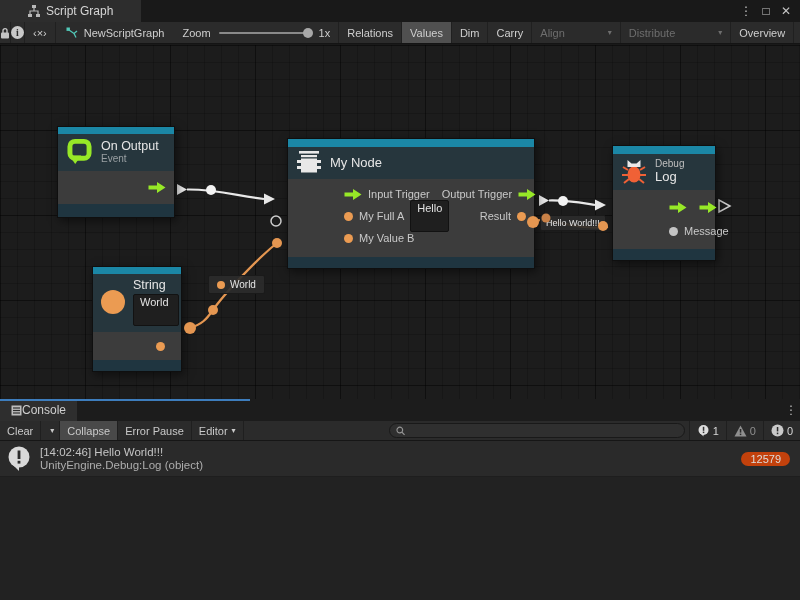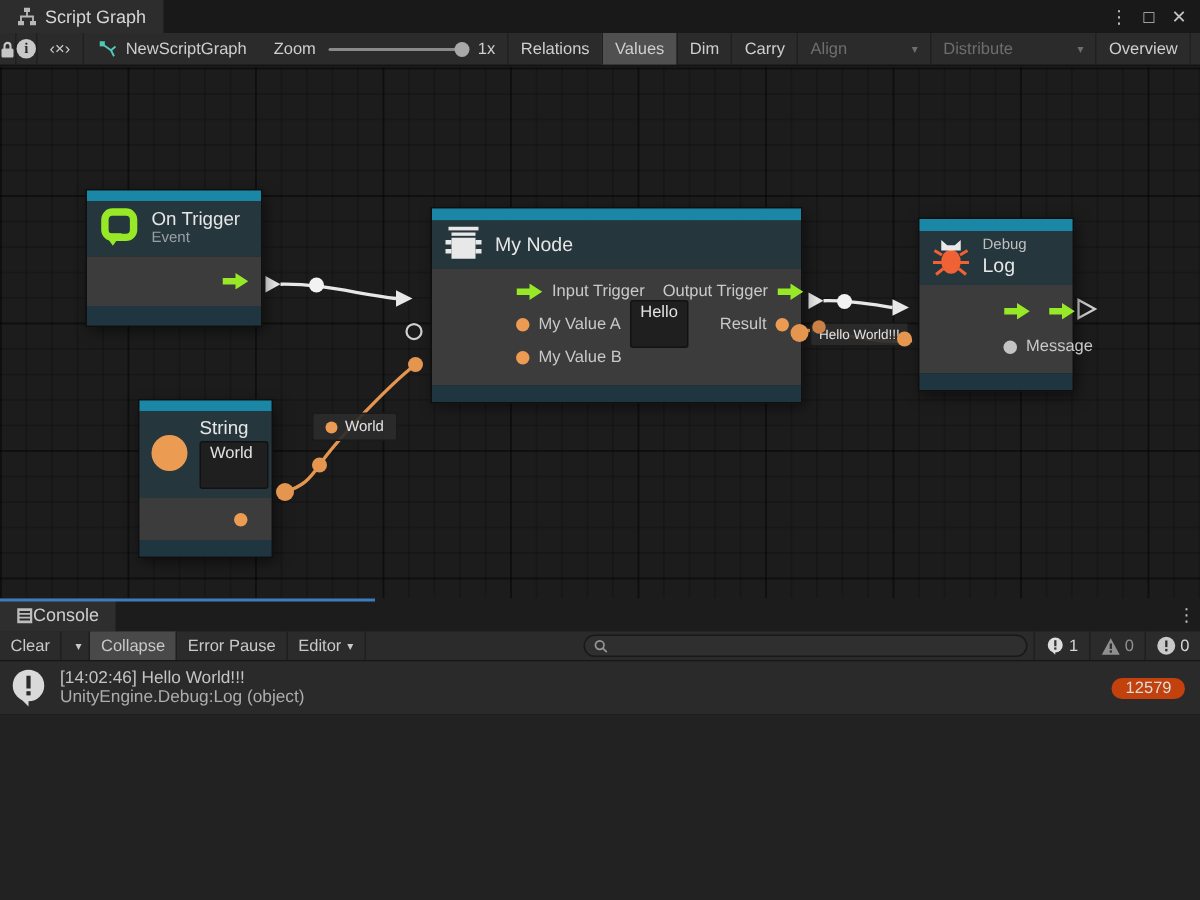--- a/index.html
+++ b/index.html
@@ -1,21 +1,21 @@
 <!DOCTYPE html>
 <html><head>
 <meta charset="utf-8">
 <style>
   * { margin:0; padding:0; box-sizing:border-box; }
   html,body { width:800px; height:600px; overflow:hidden; }
   body { font-family:"Liberation Sans", sans-serif; background:#191919; position:relative; color:#c9c9c9; }
 
   
   .tabbar { position:absolute; top:0; left:0; width:800px; height:22px; background:#191919; display:flex; align-items:stretch; }
-  .doc-tab { display:flex; align-items:center; gap:6px; padding:0 12px; background:#2d2d2d; font-size:12px; color:#d6d6d6; }
+  .doc-tab { display:flex; align-items:center; gap:6px; padding:0 28px; background:#2d2d2d; font-size:12px; color:#d6d6d6; }
   .win-controls { margin-left:auto; display:flex; align-items:center; gap:4px; padding-right:6px; }
   .win-btn { width:16px; text-align:center; font-size:12px; color:#c4c4c4; cursor:default; }
 
   
   .toolbar { position:absolute; top:22px; left:0; width:800px; height:22px; background:#2b2b2b; border-bottom:1px solid #141414; display:flex; align-items:stretch; font-size:11px; color:#cfcfcf; }
   .tb-btn { display:flex; align-items:center; justify-content:center; padding:0 8px; border-right:1px solid #202020; white-space:nowrap; }
   .tb-btn.left-ic { width:26px; padding:0; }
   .tb-btn.selected { background:#505050; }
   .tb-btn.disabled { color:#6e6e6e;gap:39px; }
   .graph-meta { display:flex; align-items:center; gap:6px; padding:0 10px; }
@@ -192,21 +192,21 @@
   </svg>
 
   <div class="node" id="node-on-update">
     <div class="node-header"></div>
     <div class="node-title">
       <svg width="27" height="27" viewBox="0 0 24 24">
         <rect x="3.5" y="3" width="17" height="15" rx="4.5" fill="none" stroke="#97e827" stroke-width="4.4"></rect>
         <polygon points="3,15.5 13.5,15.5 8.2,23" fill="#97e827"></polygon>
       </svg>
       <div>
-        <div class="title-main">On Trigger</div>
+        <div class="title-main">On Output</div>
         <div class="title-sub">Event</div>
       </div>
     </div>
     <div class="node-ports">
       <span class="spacer"></span>
       <svg class="flow-arrow" width="18" height="11" viewBox="0 0 17 11">
         <path d="M0 3.4 H8.5 V0 L17 5.5 L8.5 11 V7.6 H0 Z" fill="#97e827"></path>
       </svg>
     </div>
     <div class="node-footer"></div>
@@ -233,21 +233,21 @@
           </svg>
         <span>Input Trigger</span>
         <span class="spacer"></span>
         <span>Output Trigger</span>
         <svg class="flow-arrow" width="18" height="11" viewBox="0 0 17 11">
             <path d="M0 3.4 H8.5 V0 L17 5.5 L8.5 11 V7.6 H0 Z" fill="#97e827"></path>
           </svg>
       </div>
       <div class="port-row">
         <span class="vdot"></span>
-        <span>My Value A</span>
+        <span>My Full A</span>
         <span class="field">Hello</span>
         <span class="spacer"></span>
         <span>Result</span>
         <span class="vdot"></span>
       </div>
       <div class="port-row">
         <span class="vdot"></span>
         <span>My Value B</span>
       </div>
     </div>

